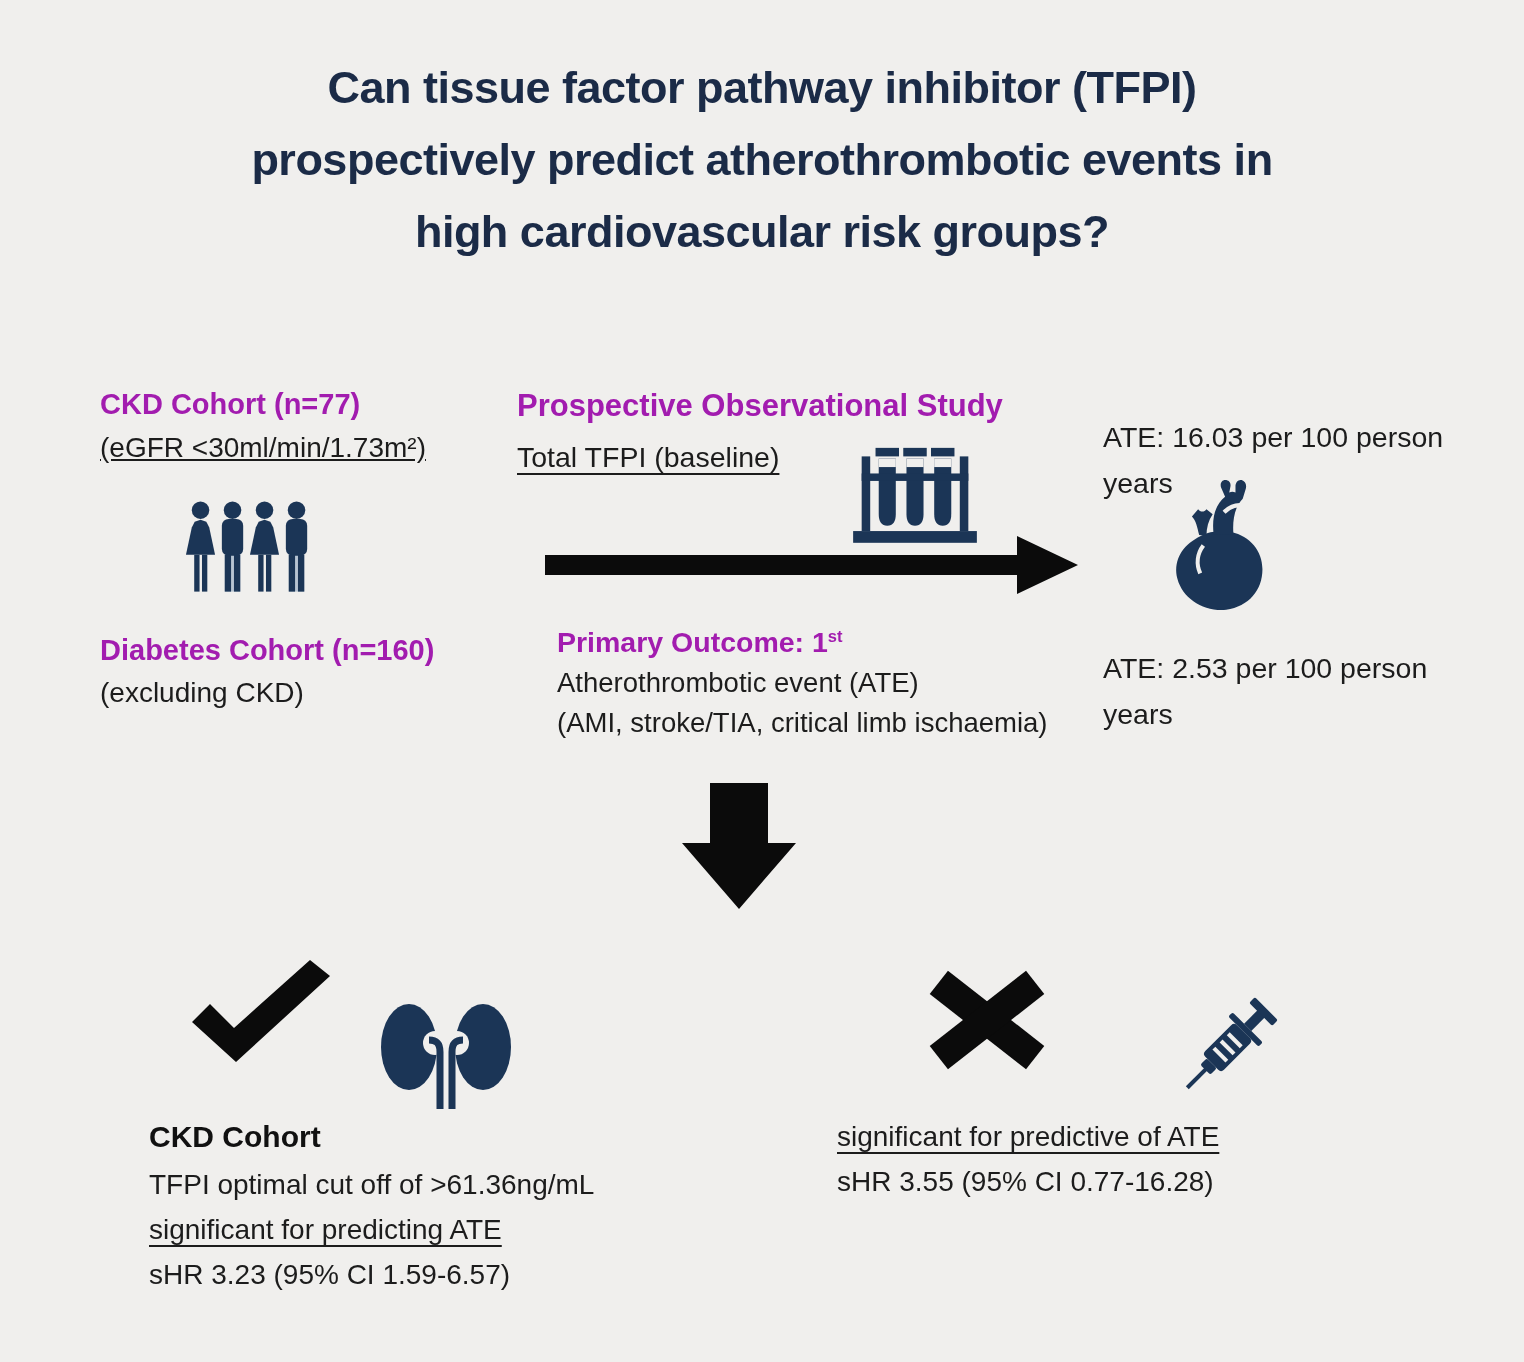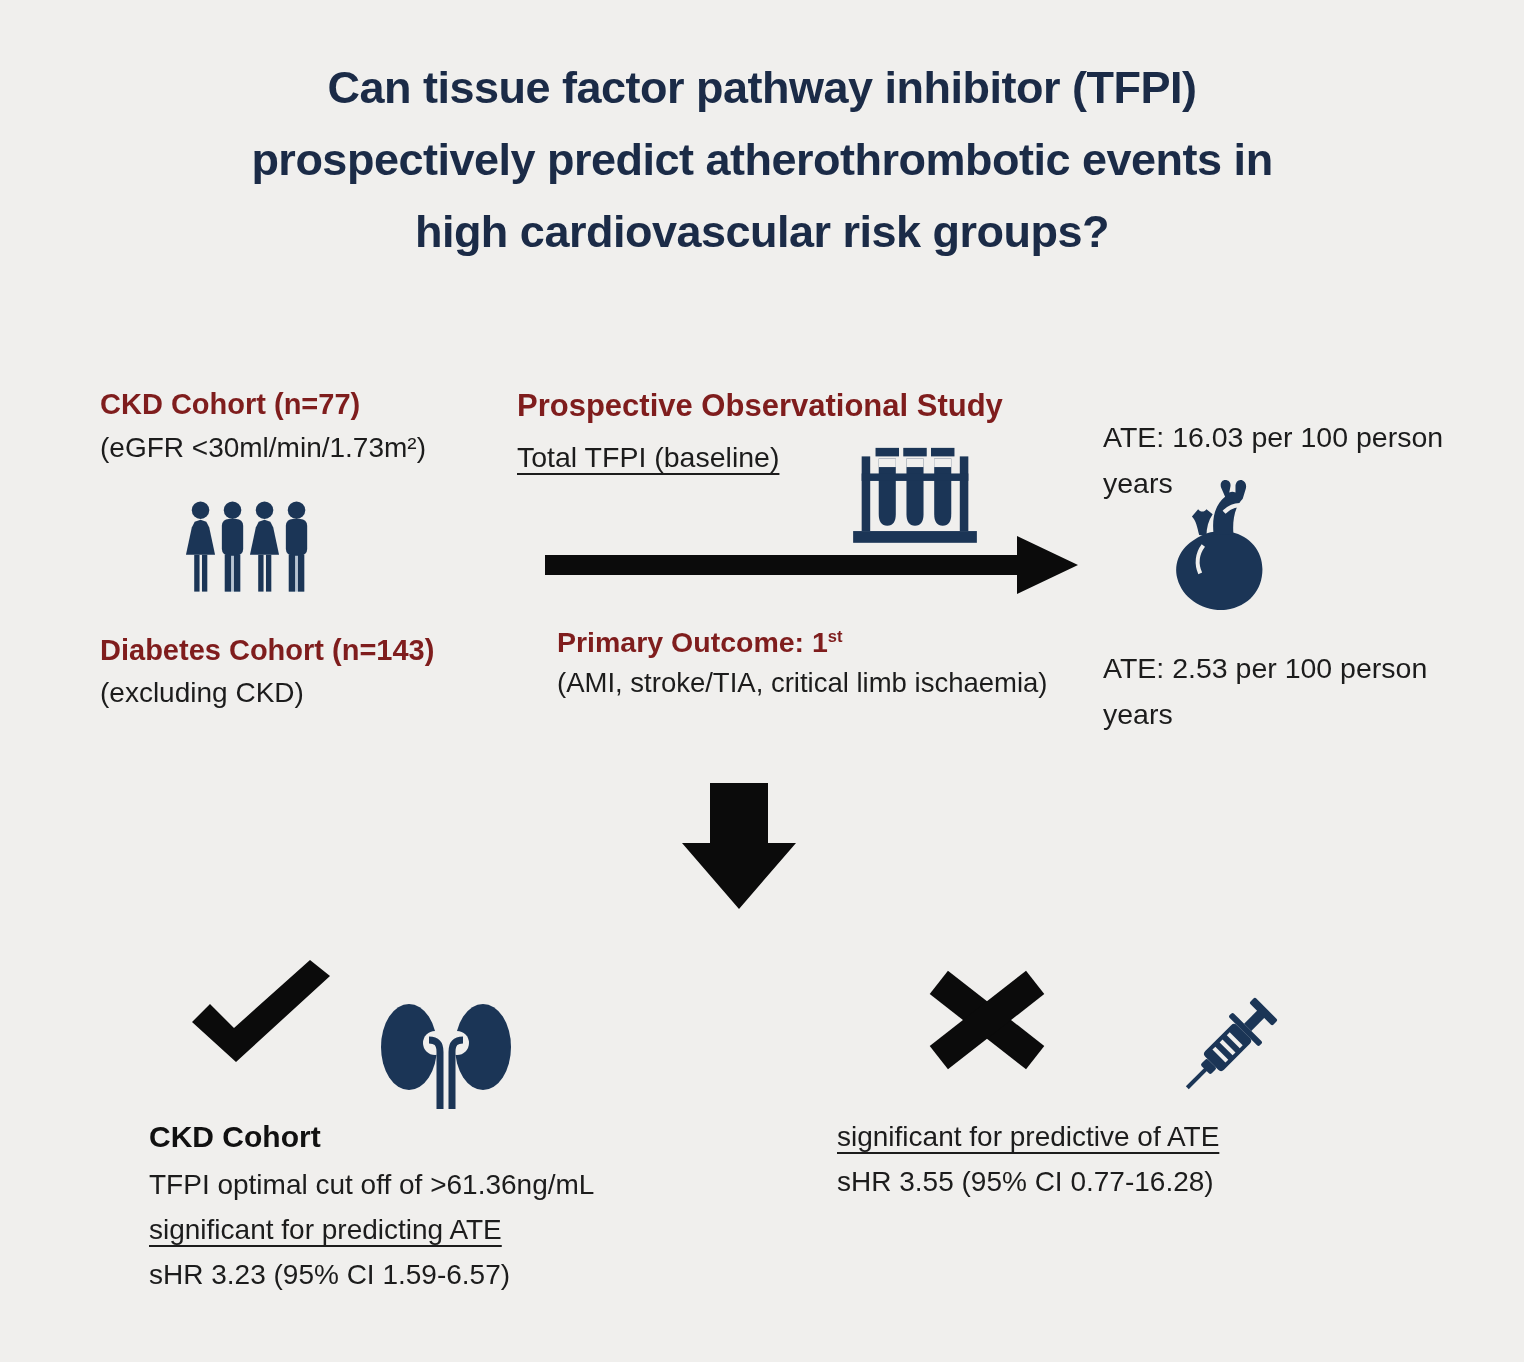--- a/index.html
+++ b/index.html
@@ -18,27 +18,27 @@
     left:0; top:52px; width:1524px;
     text-align:center;
     color:#1b2b47;
     font-weight:bold;
     font-size:45px;
     letter-spacing:-0.5px;
     line-height:72px;
   }
 
   
-  .h-bold  { font-weight:bold; font-size:29px; color:#7f1d1d; line-height:40px; }
+  .h-bold  { font-weight:bold; font-size:29px; color:#a21caf; line-height:40px; }
   .body-txt{ font-size:27.5px; color:#1c1c1c; line-height:40px; }
   .u { text-decoration:underline; text-underline-offset:6px; text-decoration-thickness:2px; }
 
   
   #ckd-label   { left:100px; top:384px; }
-  #ckd-sub     { left:100px; top:428px; font-size:28px; }
+  #ckd-sub     { left:100px; top:428px; font-size:28px;text-decoration:underline; }
   #people-icon { left:185px; top:498px; width:128px; height:98px; }
   #diab-label  { left:100px; top:630px; }
   #diab-sub    { left:100px; top:673px; font-size:28px; }
 
   
   #study-heading  { left:517px; top:388px; font-size:31px; line-height:36px; }
   #study-exposure { left:517px; top:437px; font-size:28.5px; }
   #tubes-icon     { left:851px; top:418px; width:128px; height:128px; }
   #arrow-right    { left:545px; top:533px; width:535px; height:64px; }
   #outcome        { left:557px; top:616px; width:610px; }
@@ -113,21 +113,21 @@
       <g class="navy">
         <circle cx="16" cy="10" r="9"></circle>
         <rect x="5" y="19" width="22" height="38" rx="7"></rect>
         <rect x="8" y="56" width="6.5" height="38"></rect>
         <rect x="17.5" y="56" width="6.5" height="38"></rect>
       </g>
     </g>
   </svg>
 </div>
 
-<div id="diab-label" class="abs h-bold">Diabetes Cohort (n=143)</div>
+<div id="diab-label" class="abs h-bold">Diabetes Cohort (n=160)</div>
 <div id="diab-sub" class="abs body-txt">(excluding CKD)</div>
 
 <div id="study-heading" class="abs h-bold">Prospective Observational Study</div>
 <div id="study-exposure" class="abs body-txt u">Total TFPI (baseline)</div>
 
 <div id="tubes-icon" class="abs">
   <svg viewBox="0 0 120 120" width="128" height="128">
     <g class="navy">
 
       <g>
@@ -152,20 +152,21 @@
 </div>
 
 <div id="arrow-right" class="abs">
   <svg viewBox="0 0 535 64" width="535" height="64">
     <path class="blackf" d="M0 22 L472 22 L472 3 L533 32 L472 61 L472 42 L0 42 Z"></path>
   </svg>
 </div>
 
 <div id="outcome" class="abs body-txt">
   <div><span class="h-bold" style="font-size:28.5px;">Primary Outcome: 1</span><sup class="h-bold">st</sup></div>
+  <div>Atherothrombotic event (ATE)</div>
   <div>(AMI, stroke/TIA, critical limb ischaemia)</div>
 </div>
 
 <div id="rate-ckd" class="abs">ATE: 16.03 per 100 person years</div>
 
 <div id="heart-icon" class="abs">
   <svg viewBox="0 0 100 135" width="104" height="140">
     <g class="navy">
       <path d="M24 60 C10 68 3 83 7 98 C12 117 32 130 54 128 C76 125 89 109 89 89 C89 71 77 57 59 53 C45 50 33 54 24 60 Z"></path>
       <path d="M42 56 C40 40 43 27 53 19 L49 10 C48 6 50 3 53 3 C57 3 59 6 58 10 L57 15 C59 14 61 14 63 15 L63 9 C63 5 66 2 69 3 C72 4 74 7 73 11 L70 21 C62 29 60 42 61 55 Z"></path>

